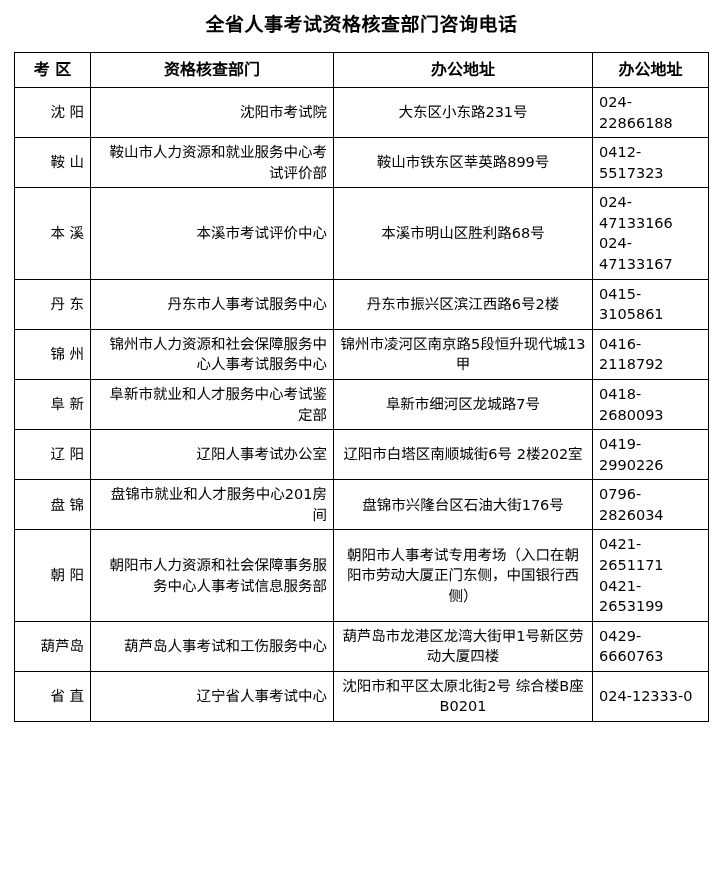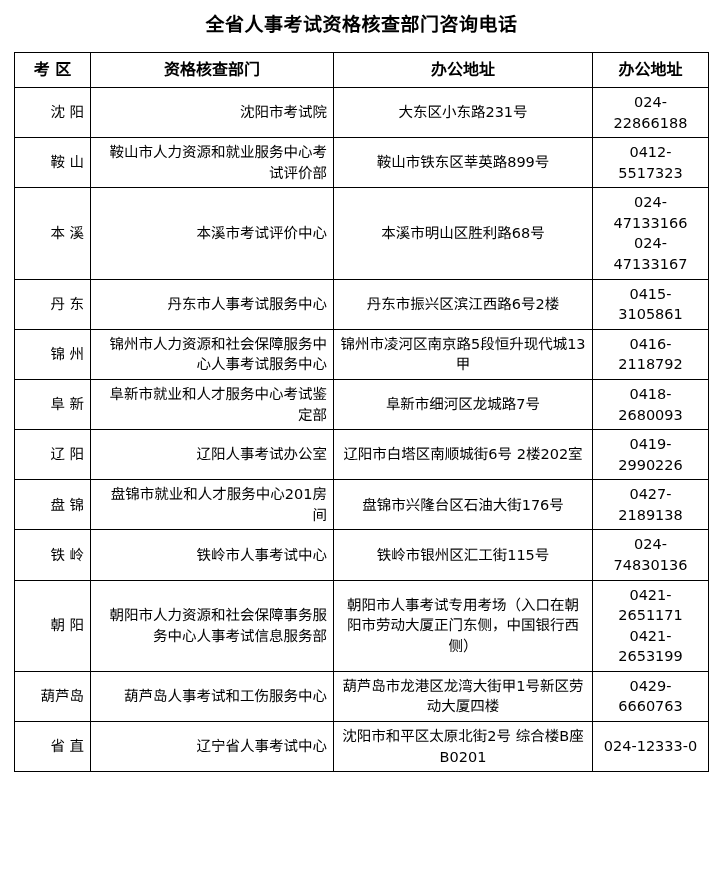--- a/index.html
+++ b/index.html
@@ -72,21 +72,21 @@
     white-space: pre;
     font-size: 15px;
   }
   td.dept {
     text-align: right;
   }
   td.addr {
     text-align: center;
   }
   td.phone {
-    text-align: center;
+    text-align: left;
     font-size: 13.5px;
     padding-left: 9px;
     white-space: pre-line;
     line-height: 1.75;
   }
 </style>
 </head>
 <body>
 
 <div class="page">
@@ -150,27 +150,21 @@
           <tr>
             <td class="area">辽 阳</td>
             <td class="dept">辽阳人事考试办公室</td>
             <td class="addr">辽阳市白塔区南顺城街6号 2楼202室</td>
             <td class="phone">0419-2990226</td>
           </tr>
           <tr>
             <td class="area">盘 锦</td>
             <td class="dept">盘锦市就业和人才服务中心201房间</td>
             <td class="addr">盘锦市兴隆台区石油大街176号</td>
-            <td class="phone">0427-2189138</td>
-          </tr>
-          <tr>
-            <td class="area">铁 岭</td>
-            <td class="dept">铁岭市人事考试中心</td>
-            <td class="addr">铁岭市银州区汇工街115号</td>
-            <td class="phone">024-74830136</td>
+            <td class="phone">0796-2826034</td>
           </tr>
           <tr>
             <td class="area">朝 阳</td>
             <td class="dept">朝阳市人力资源和社会保障事务服务中心人事考试信息服务部</td>
             <td class="addr">朝阳市人事考试专用考场（入口在朝阳市劳动大厦正门东侧，中国银行西侧）</td>
             <td class="phone">0421-2651171
 0421-2653199</td>
           </tr>
           <tr>
             <td class="area">葫芦岛</td>

